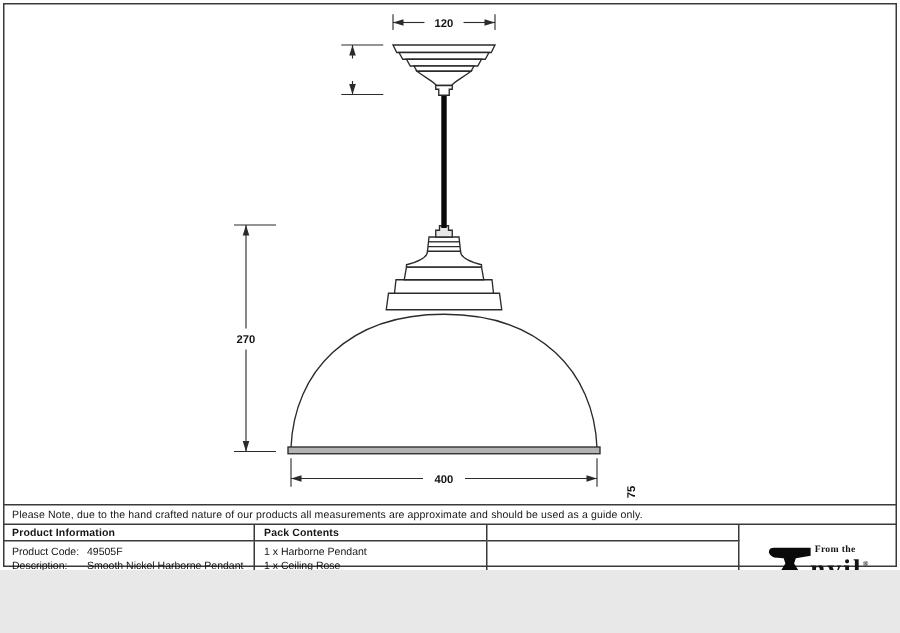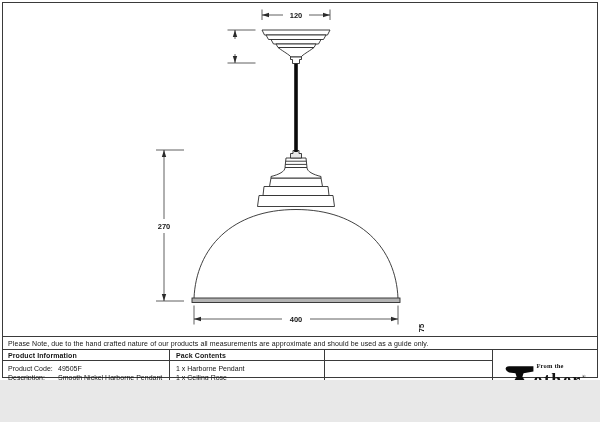--- a/index.html
+++ b/index.html
@@ -160,20 +160,20 @@
     <div class="cell b-r" style="grid-column:3;grid-row:2;"></div>
 
     <div class="cell logo-cell">
       <div class="logo">
         <div class="logo-row">
           <svg class="anvil-svg" viewBox="0 0 100 72">
             <path fill="#0a0a0a" d="M2,14 Q2,4 14,4 L98,4 L98,22 L64,28 L60,40 L70,56 L78,62 L78,68 L22,68 L22,62 L30,56 L40,40 L36,28 L14,26 Q4,22 2,14 Z"></path>
           </svg>
           <div class="logo-text-col">
             <span class="from-the">From the</span>
-            <span class="nvil"><span>other</span><sup class="reg">®</sup></span>
+            <span class="nvil"><span>nvil</span><sup class="reg">®</sup></span>
           </div>
         </div>
         <div class="logo-site">www.fromtheanvil.co.uk</div>
       </div>
     </div>
   </div>
 </div>
 
 </body></html>

